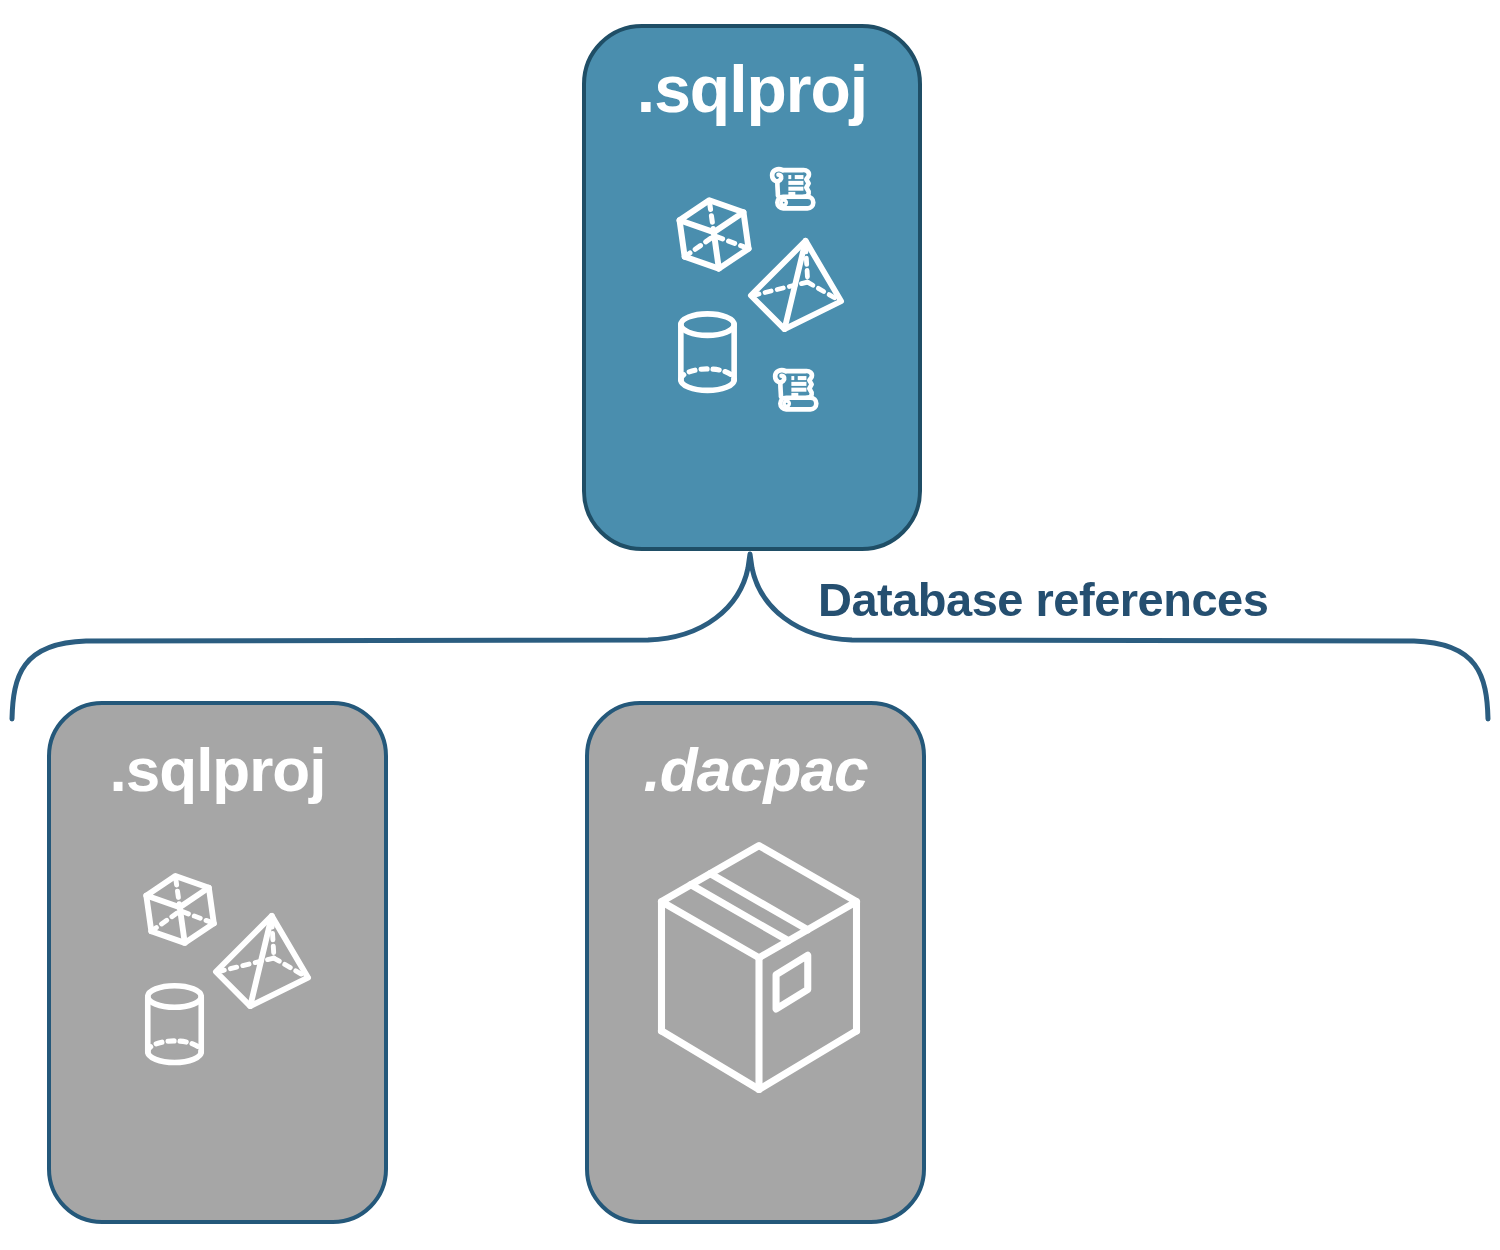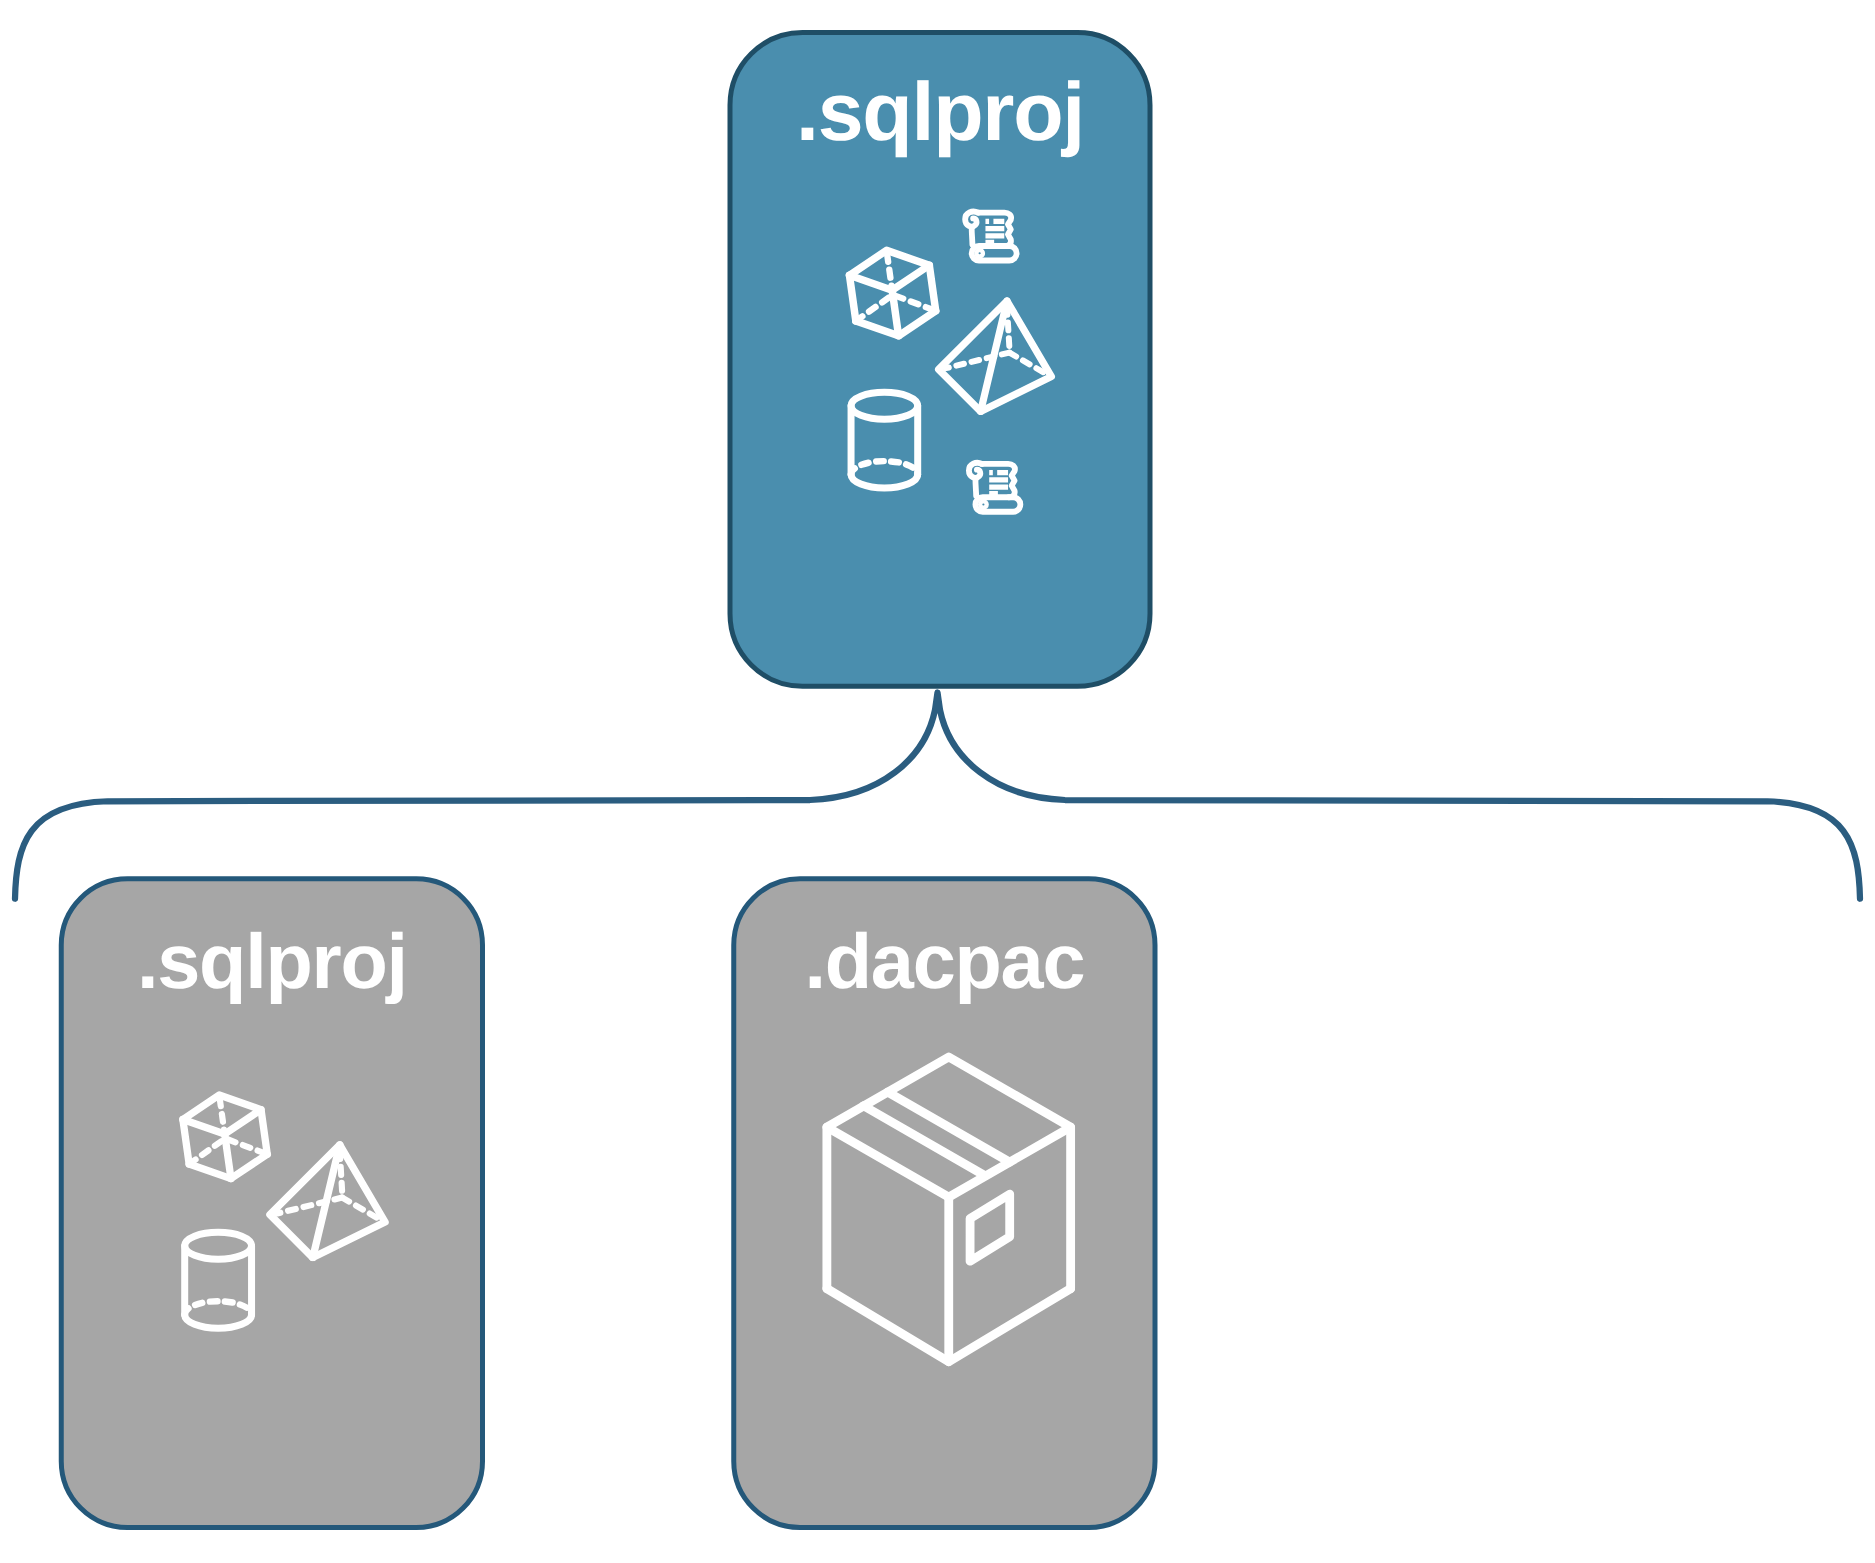--- a/index.html
+++ b/index.html
@@ -17,21 +17,21 @@
     left:582px;top:24px;width:340px;height:527px;
     background:#4A8EAE;border:4px solid #1F4E66;
   }
   #root-card .card-title{font-size:66px;padding-top:28px;}
   .child-card{
     top:701px;width:341px;height:523px;
     background:#A6A6A6;border:4px solid #24587A;border-radius:55px;
   }
   .child-card .card-title{font-size:62px;padding-top:34px;}
   #child-0{left:47px;}
-  #child-1{left:585px;}
+  #child-1{left:585px;font-style:italic;}
   #child-2{left:1118px;}
   .icon-layer{position:absolute;left:0;top:0;width:100%;height:100%;}
   #brace-layer{position:absolute;left:0;top:0;width:1500px;height:1250px;pointer-events:none;}
   #connector-label{
     position:absolute;left:818px;top:572px;width:480px;
     font-weight:bold;font-size:47px;color:#254F70;letter-spacing:-0.5px;white-space:nowrap;
   }
 </style>
 </head>
 <body>
@@ -127,20 +127,21 @@
       <use href="#icon-scroll" x="178" y="134" width="58" height="58"></use>
       <use href="#icon-pyramid" x="158" y="208" width="104" height="96"></use>
       <use href="#icon-cylinder" x="87" y="282" width="69" height="86"></use>
       <use href="#icon-scroll" x="181" y="335" width="58" height="58"></use>
     </svg>
   </div>
 
   <svg id="brace-layer" viewBox="0 0 1500 1250">
     <path d="M12,719 C13,676 22,643 86,641 L648,640 C704,638 740,607 748,568 L750,554 L752,568 C760,607 796,638 852,640 L1414,641 C1478,643 1487,676 1488,719" fill="none" stroke="#2B5D80" stroke-width="5" stroke-linecap="round" stroke-linejoin="round"></path>
   </svg>
+  <div id="connector-label">Database references</div>
 
   <div class="card child-card" id="child-0">
     <div class="card-title">.sqlproj</div>
     <svg class="icon-layer" viewBox="0 0 333 515">
       <use href="#icon-cube" x="84" y="158" width="90" height="92"></use>
       <use href="#icon-pyramid" x="158" y="206" width="106" height="98"></use>
       <use href="#icon-cylinder" x="89" y="276" width="69" height="88"></use>
     </svg>
   </div>
 

